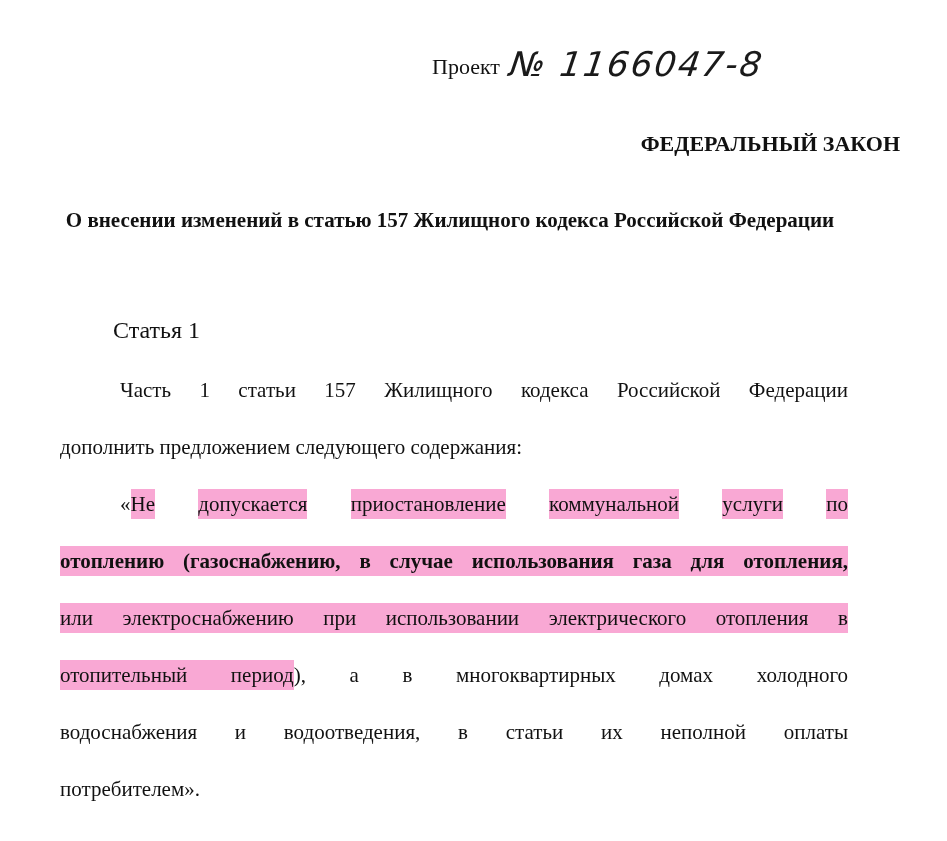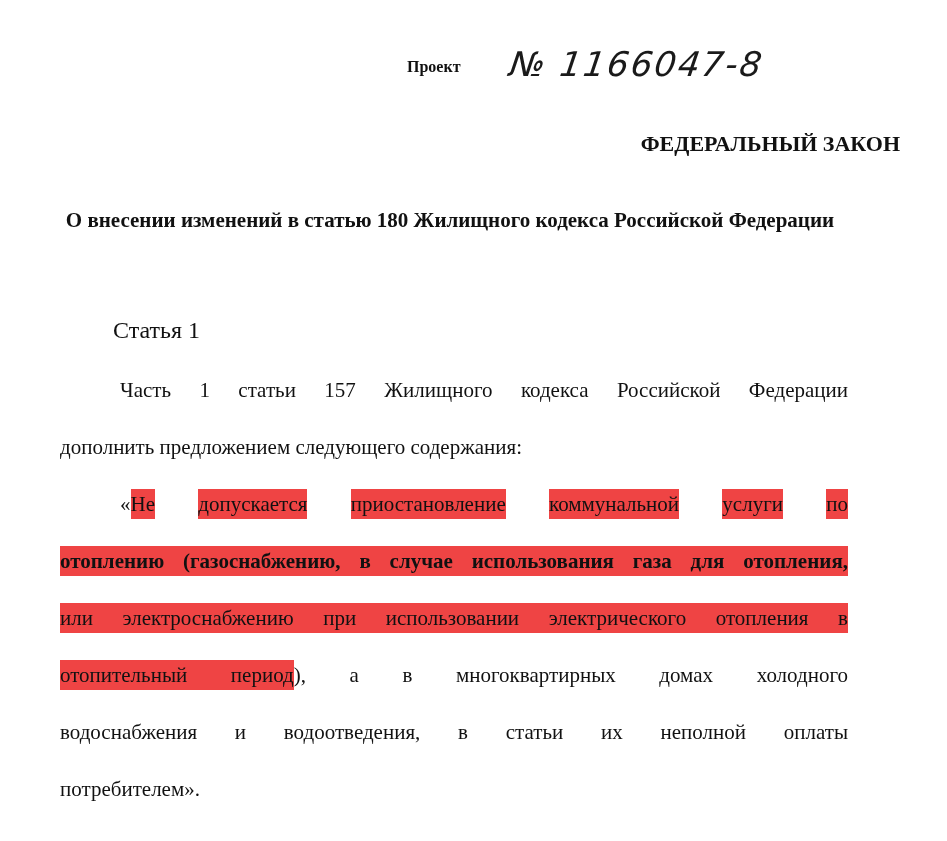--- a/index.html
+++ b/index.html
@@ -1,46 +1,46 @@
 <!DOCTYPE html>
 <html><head>
   <meta charset="utf-8">
   <style>
     html, body { margin: 0; padding: 0; background: #ffffff; }
     body {
       width: 947px; height: 841px; position: relative; overflow: hidden;
       font-family: "Liberation Serif", serif; color: #111111;
     }
     .abs { position: absolute; white-space: nowrap; }
-    .project-label { left: 407px; top: 50px; font-size: 16px; line-height: 34px; font-weight: bold; }
+    .project-label { left: 432px; top: 50px; font-size: 22px; line-height: 34px; }
     .project-num {
       left: 510px; top: 42px; font-size: 34px; line-height: 44px;
       font-family: "DejaVu Sans", sans-serif; font-style: italic; font-weight: 300;
       letter-spacing: 2px; transform: skewX(-8deg); color: #1a1a1a;
     }
     .law-title { left: 0; width: 900px; text-align: right; top: 128px; font-size: 22px; font-weight: bold; line-height: 32px; }
     .law-subtitle { left: 50px; width: 800px; text-align: center; top: 205px; font-size: 21px; font-weight: bold; line-height: 30px; white-space: normal; }
     .article-heading { left: 113px; top: 314px; font-size: 24px; font-weight: normal; line-height: 32px; }
     .line {
       left: 60px; width: 788px; font-size: 21px; line-height: 34px;
       text-align: justify; text-align-last: justify; white-space: nowrap;
     }
     .line.last { text-align-last: left; }
     .line.indent { left: 120px; width: 728px; }
-    .hl { background: #ef4444; padding: 3px 0; }
+    .hl { background: #f9a8d4; padding: 3px 0; }
   </style>
 </head>
 <body>
 
 <div>
   <span class="abs project-label">Проект</span>
   <span class="abs project-num">№ 1166047-8</span>
 
   <div class="abs law-title">ФЕДЕРАЛЬНЫЙ ЗАКОН</div>
-  <div class="abs law-subtitle">О внесении изменений в статью 180 Жилищного кодекса Российской Федерации</div>
+  <div class="abs law-subtitle">О внесении изменений в статью 157 Жилищного кодекса Российской Федерации</div>
 
   <div class="abs article-heading">Статья 1</div>
 
   <div class="abs line indent" style="top:373px;">Часть 1 статьи 157 Жилищного кодекса Российской Федерации</div>
   <div class="abs line last" style="top:430px;">дополнить предложением следующего содержания:</div>
 
   <div class="abs line indent" style="top:487px;"><span>«</span><span class="hl">Не</span> <span class="hl">допускается</span> <span class="hl">приостановление</span> <span class="hl">коммунальной</span> <span class="hl">услуги</span> <span class="hl">по</span></div>
 
   <div class="abs line" style="top:544px;font-weight:bold;"><span class="hl">отоплению (газоснабжению, в случае использования газа для отопления,</span></div>
   <div class="abs line" style="top:601px;"><span class="hl">или электроснабжению при использовании электрического отопления в</span></div>

